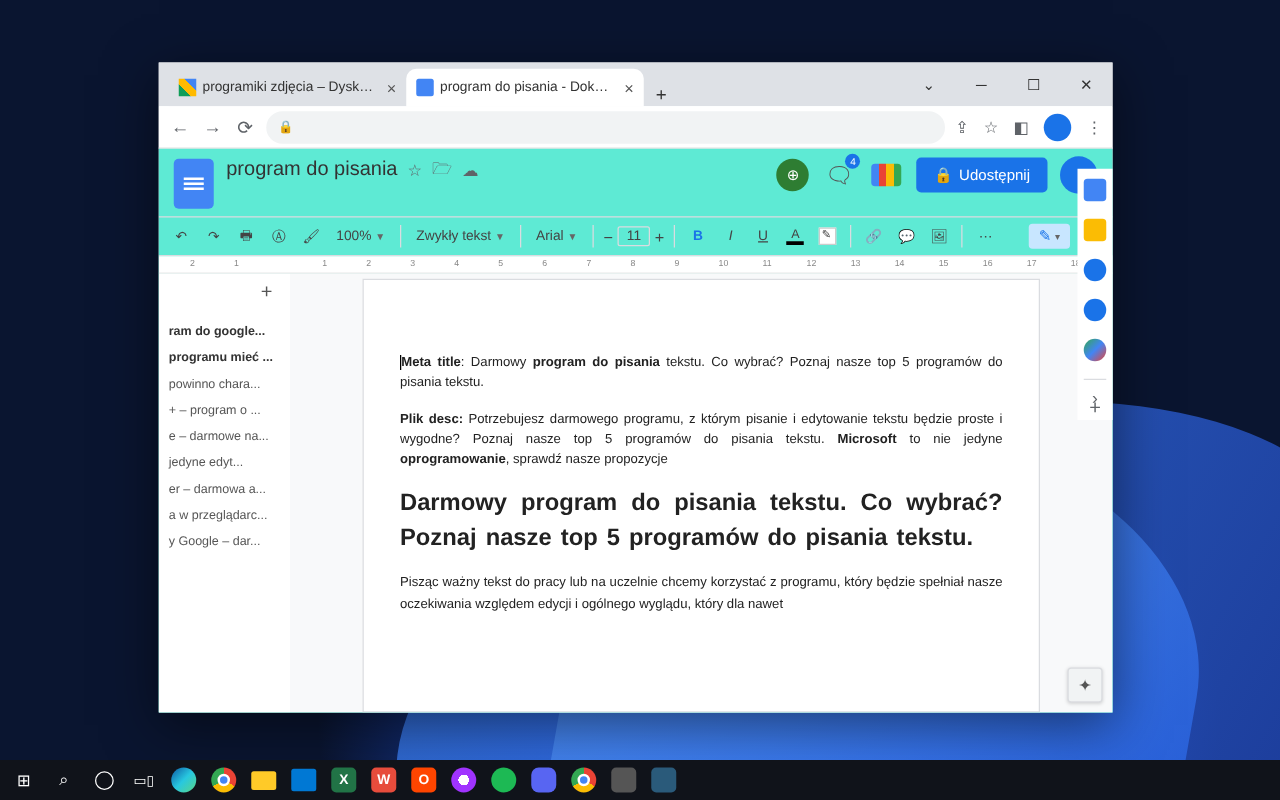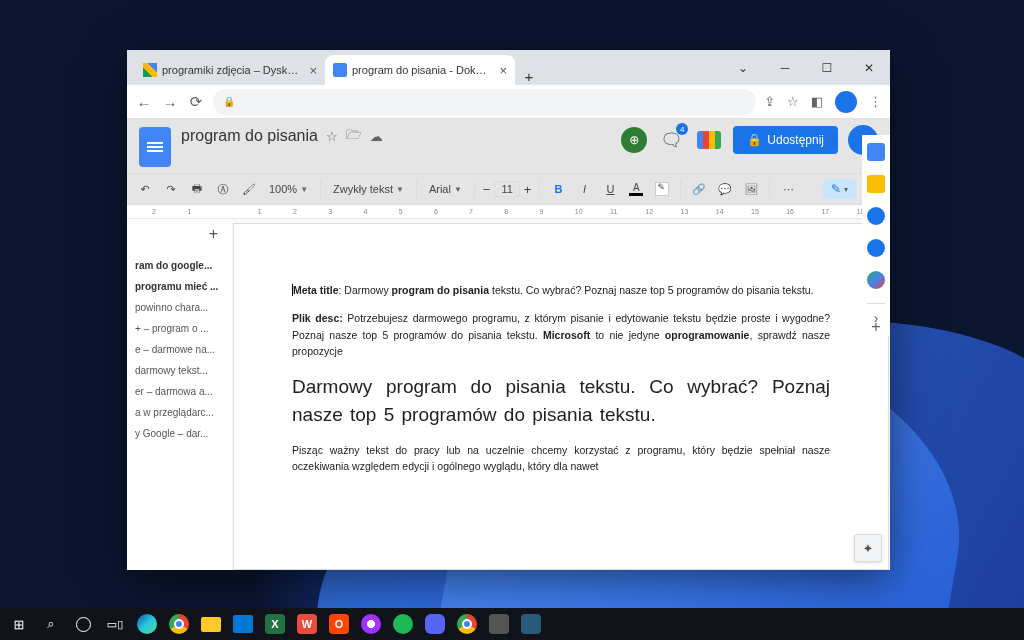--- a/index.html
+++ b/index.html
@@ -19,21 +19,21 @@
 .new-tab { width:28px; text-align:center; font-size:15px; color:#333; }
 .window-controls { margin-left:auto; display:flex; align-items:center; height:100%; }
 .window-controls span { width:42px; height:30px; display:flex; align-items:center; justify-content:center; font-size:12px; color:#333; cursor:pointer; }
 .addr-bar { height:34px; background:#fff; display:flex; align-items:center; padding:0 8px; gap:8px; border-bottom:1px solid #e0e0e0; }
 .nav-ico { width:18px; height:18px; display:flex; align-items:center; justify-content:center; color:#5f6368; font-size:15px; cursor:pointer; }
 .url-box { flex:1; height:26px; background:#f1f3f4; border-radius:13px; display:flex; align-items:center; padding:0 10px; gap:6px; font-size:12px; color:#555; }
 .lock { font-size:10px; }
 .url-dark { color:#202124; }
 .ext-icons { display:flex; gap:12px; align-items:center; color:#5f6368; font-size:13px; }
 .profile-dot { width:22px; height:22px; border-radius:50%; background:#1a73e8; }
-.docs-app { flex:1; display:flex; flex-direction:column; background:#e5e5e5; overflow:hidden; }
+.docs-app { flex:1; display:flex; flex-direction:column; background:#5eead4; overflow:hidden; }
 .docs-header { display:flex; align-items:flex-start; padding:6px 12px 0 12px; gap:10px; }
 .docs-logo { width:32px; height:40px; background:#4285f4; border-radius:4px; display:flex; align-items:center; justify-content:center; margin-top:2px; }
 .docs-logo::after { content:''; width:16px; height:2px; background:#fff; box-shadow:0 4px 0 #fff,0 -4px 0 #fff; }
 .docs-title-area { flex:1; }
 .docs-title-row { display:flex; align-items:center; gap:8px; }
 .docs-title { font-size:16px; color:#333; }
 .title-ico { color:#5f6368; font-size:13px; }
 .docs-menu { display:flex; gap:12px; font-size:12px; color:#333; margin-top:4px; }
 .header-right { display:flex; align-items:center; gap:10px; }
 .hr-icon { width:28px; height:28px; display:flex; align-items:center; justify-content:center; }
@@ -57,23 +57,23 @@
 .tb-right { margin-left:auto; display:flex; align-items:center; gap:6px; }
 .edit-pill { background:#c8e6ff; color:#1a73e8; padding:3px 8px; border-radius:3px; font-size:12px; display:flex; align-items:center; gap:3px; }
 .ruler { height:14px; background:#fff; border-bottom:1px solid #e8e8e8; font-size:7px; color:#888; display:flex; align-items:center; padding-left:25px; gap:2px; overflow:hidden; }
 .ruler span { display:inline-block; width:36px; }
 .main-area { flex:1; display:flex; overflow:hidden; background:#f8f9fa; }
 .outline { width:105px; background:#fff; font-size:10px; color:#555; padding-top:6px; overflow:hidden; }
 .outline-add { font-size:16px; color:#555; text-align:right; padding-right:14px; margin-bottom:12px; cursor:pointer; }
 .outline-item { padding:5px 6px; white-space:nowrap; overflow:hidden; text-overflow:ellipsis; cursor:pointer; border-left:2px solid transparent; }
 .outline-item.bold { font-weight:bold; color:#333; }
 .doc-scroll { flex:1; overflow:hidden; display:flex; justify-content:center; padding-top:4px; position:relative; }
-.page { width:656px; background:#fff; border:1px solid #dadce0; padding:58px 58px; font-size:10.5px; color:#222; line-height:1.55; }
+.page { width:542px; background:#fff; border:1px solid #dadce0; padding:58px 29px; font-size:10.5px; color:#222; line-height:1.55; }
 .page p { margin-bottom:12px; text-align:justify; }
-.page h1 { font-size:19px; font-weight:normal; margin:14px 0; line-height:1.45; text-align:justify; word-spacing:2px; }
+.page h1 { font-size:19px; font-weight:bold; margin:14px 0; line-height:1.45; text-align:justify; word-spacing:2px; }
 .cursor-mark { border-left:1px solid #000; }
 .explore-btn { position:absolute; bottom:8px; right:8px; width:28px; height:28px; background:#f1f3f4; border:1px solid #dadce0; border-radius:3px; display:flex; align-items:center; justify-content:center; font-size:13px; color:#555; box-shadow:0 1px 3px rgba(0,0,0,0.15); }
 .side-panel { position:absolute; top:85px; right:0; width:28px; background:#fff; display:flex; flex-direction:column; align-items:center; gap:14px; padding-top:8px; }
 .sp-ico { width:18px; height:18px; border-radius:3px; cursor:pointer; }
 .sp-cal { background:#4285f4; }
 .sp-keep { background:#fbbc04; }
 .sp-tasks { background:#1a73e8; border-radius:50%; }
 .sp-contacts { background:#1a73e8; border-radius:50%; }
 .sp-maps { background:linear-gradient(135deg,#34a853,#4285f4,#ea4335); border-radius:50%; }
 .sp-plus { font-size:16px; color:#5f6368; }
@@ -231,21 +231,21 @@
     </div>
 
     <div class="main-area">
       <div class="outline">
         <div class="outline-add">+</div>
         <div class="outline-item bold">ram do google...</div>
         <div class="outline-item bold">programu mieć ...</div>
         <div class="outline-item">powinno chara...</div>
         <div class="outline-item">+ – program o ...</div>
         <div class="outline-item">e – darmowe na...</div>
-        <div class="outline-item">darmowy tekst...</div>
+        <div class="outline-item">jedyne edyt...</div>
         <div class="outline-item">er – darmowa a...</div>
         <div class="outline-item">a w przeglądarc...</div>
         <div class="outline-item">y Google – dar...</div>
       </div>
 
       <div class="doc-scroll">
         <div class="page">
           <p><span class="cursor-mark"></span><b>Meta title</b><span>: Darmowy </span><b>program do pisania</b><span> tekstu. Co wybrać? Poznaj nasze top 5 programów do pisania tekstu.</span></p>
           <p><b>Plik desc:</b><span> Potrzebujesz darmowego programu, z którym pisanie i edytowanie tekstu będzie proste i wygodne? Poznaj nasze top 5 programów do pisania tekstu. </span><b>Microsoft</b><span> to nie jedyne </span><b>oprogramowanie</b><span>, sprawdź nasze propozycje</span></p>
           <h1>Darmowy program do pisania tekstu. Co wybrać? Poznaj nasze top 5 programów do pisania tekstu.</h1>

